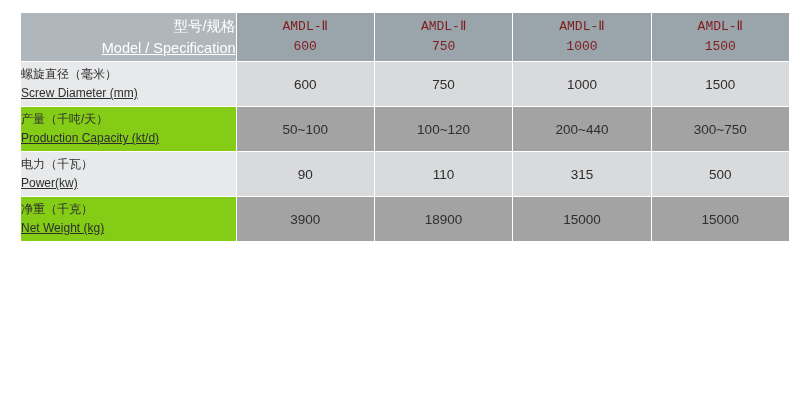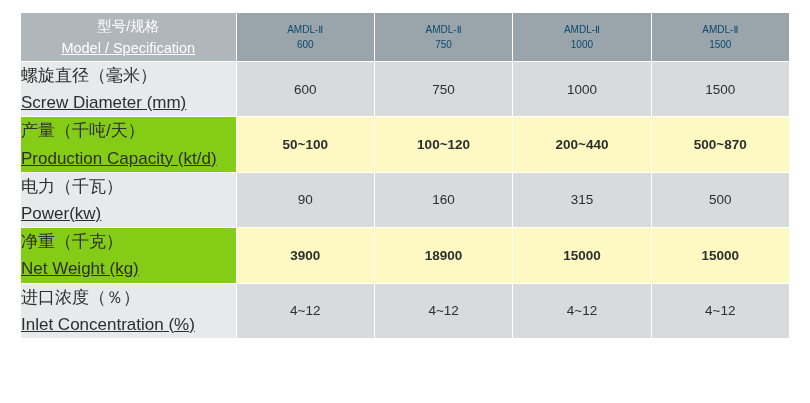--- a/index.html
+++ b/index.html
@@ -24,61 +24,62 @@
     padding: 0;
   }
   
   col.col-label { width: 215px; }
   col.col-val { width: 138px; }
 
   
   .hdr-label {
     background: #b0b7bc;
     color: #ffffff;
-    text-align: center;
+    text-align: right;
     padding: 14px 0 14px 18px;
     font-size: 14.5px;
     line-height: 1.55;
     font-weight: normal;
     vertical-align: middle;
     height: 48px;
     margin-left: 43px;
   }
   .hdr-val {
     background: #9aa4ab;
-    color: #0c4a6e;
+    color: #7f1d1d;
     text-align: center;
-    font-size: 10px;
+    font-size: 13px;
     line-height: 1.55;
     font-weight: normal;
     vertical-align: middle;
     padding: 14px 0;
+    font-family: Liberation Mono, monospace;
   }
   .hdr-val .line2 { display: block; }
 
   
   .cell-label {
     background: #e8e9ea;
     color: #2e2e2e;
     text-align: left;
     padding: 10px 0 10px 18px;
-    font-size: 17px;
+    font-size: 12px;
     line-height: 1.6;
     vertical-align: middle;
     height: 44px;
   }
   .cell-label.alt { background: #84cc16; margin-left: 8px; }
   .cell-val {
     background: #d9dadb;
     color: #2e2e2e;
     text-align: center;
     font-size: 13.5px;
     vertical-align: middle;
   }
-  .cell-val.alt { background: #fef9c3; font-weight: bold; }
+  .cell-val.alt { background: #a3a3a3; }
   .zh { display: block; }
   .en { display: block; text-decoration: underline; }
 </style>
 </head>
 <body>
 
 <table id="spec-table">
   <colgroup>
     <col class="col-label">
     <col class="col-val">
@@ -122,46 +123,36 @@
       <td class="cell-val">1500</td>
     </tr>
     <tr>
       <td class="cell-label alt">
         <span class="zh">产量（千吨/天）</span>
         <span class="en">Production Capacity (kt/d)</span>
       </td>
       <td class="cell-val alt">50~100</td>
       <td class="cell-val alt">100~120</td>
       <td class="cell-val alt">200~440</td>
-      <td class="cell-val alt">500~870</td>
+      <td class="cell-val alt">300~750</td>
     </tr>
     <tr>
       <td class="cell-label">
         <span class="zh">电力（千瓦）</span>
         <span class="en">Power(kw)</span>
       </td>
       <td class="cell-val">90</td>
-      <td class="cell-val">160</td>
+      <td class="cell-val">110</td>
       <td class="cell-val">315</td>
       <td class="cell-val">500</td>
     </tr>
     <tr>
       <td class="cell-label alt">
         <span class="zh">净重（千克）</span>
         <span class="en">Net Weight (kg)</span>
       </td>
       <td class="cell-val alt">3900</td>
       <td class="cell-val alt">18900</td>
       <td class="cell-val alt">15000</td>
       <td class="cell-val alt">15000</td>
     </tr>
-    <tr>
-      <td class="cell-label">
-        <span class="zh">进口浓度（％）</span>
-        <span class="en">Inlet Concentration (%)</span>
-      </td>
-      <td class="cell-val">4~12</td>
-      <td class="cell-val">4~12</td>
-      <td class="cell-val">4~12</td>
-      <td class="cell-val">4~12</td>
-    </tr>
   </tbody>
 </table>
 
 </body></html>

